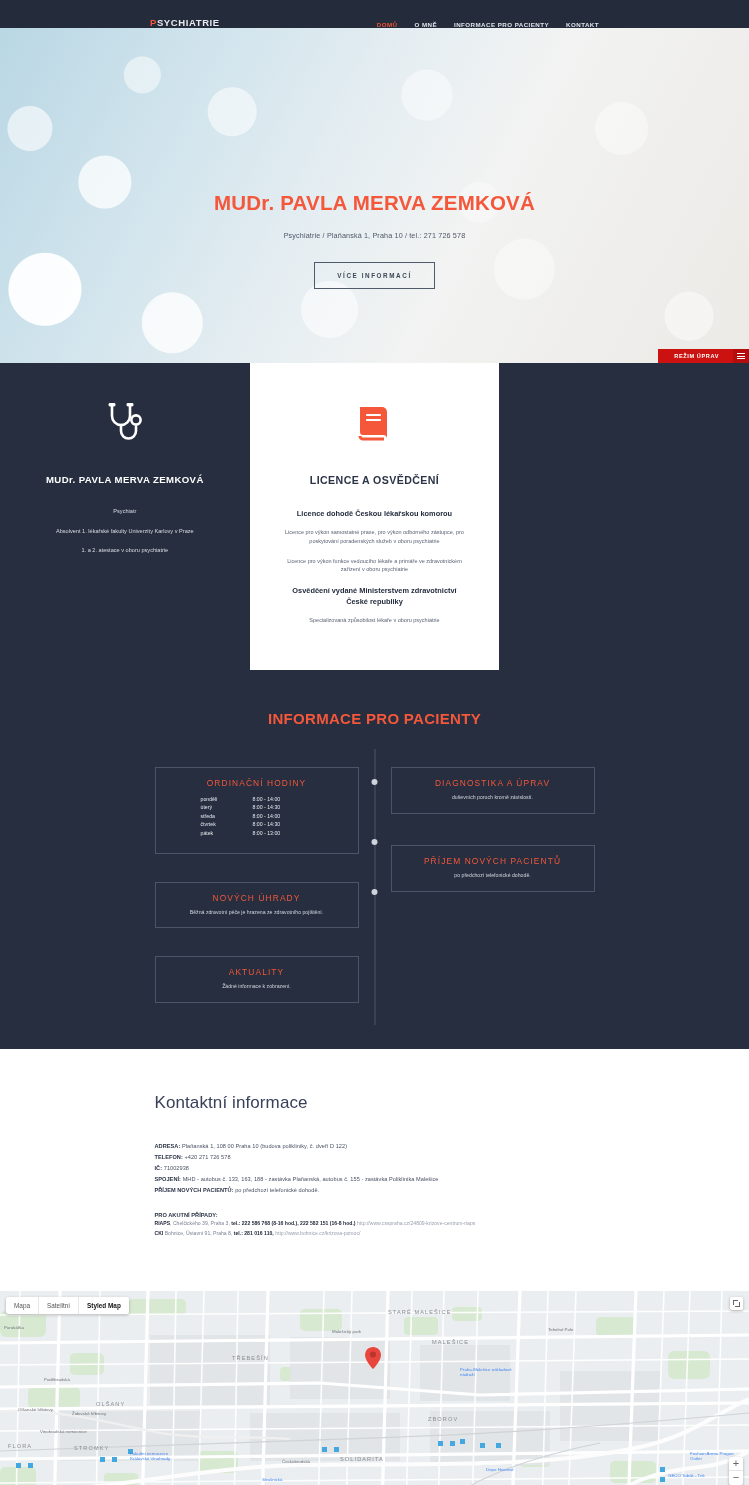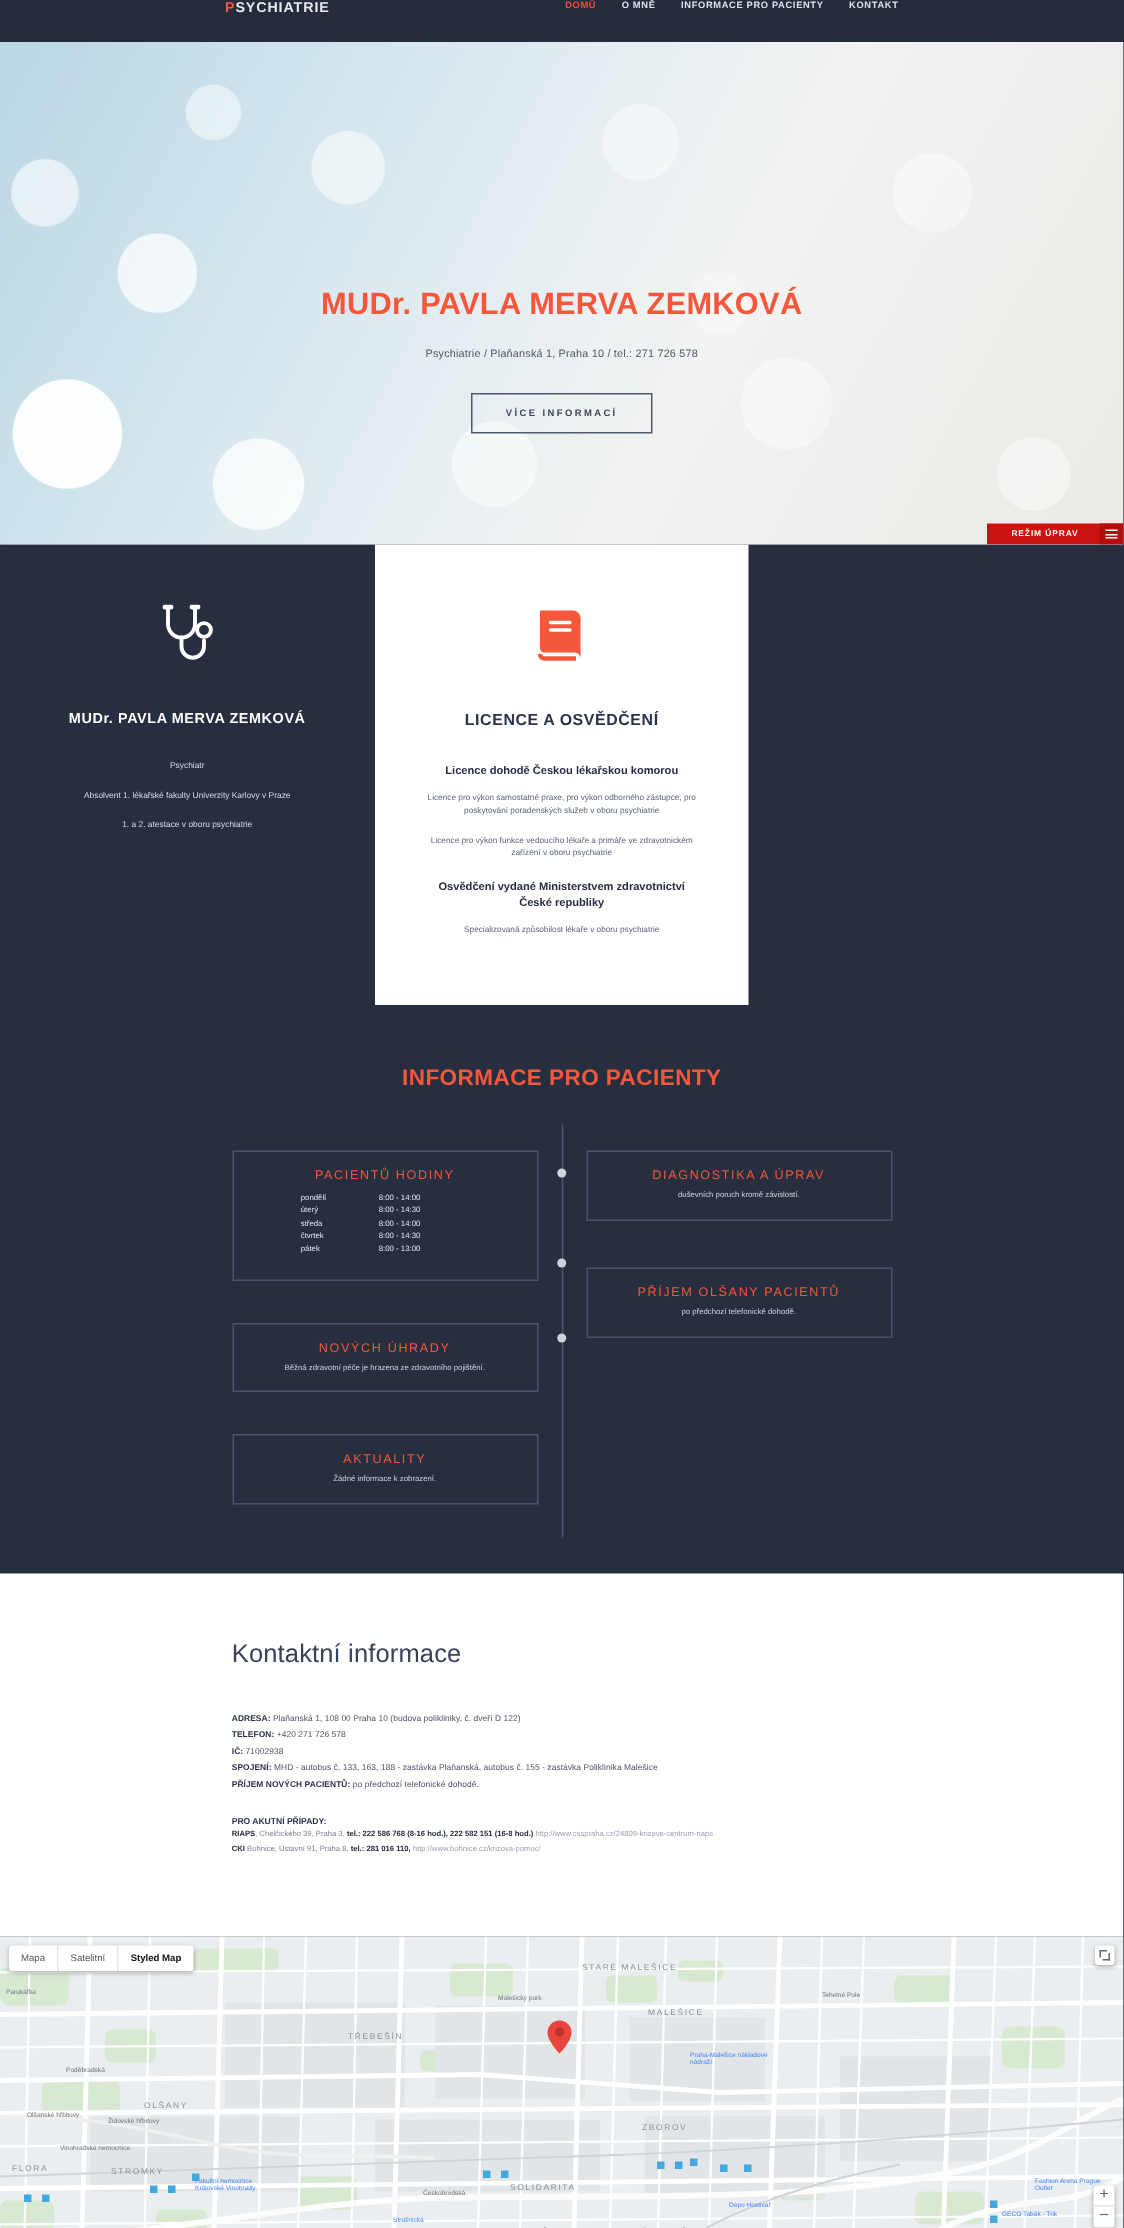--- a/index.html
+++ b/index.html
@@ -7,21 +7,21 @@
   body {
     font-family: "Liberation Sans", sans-serif;
     background:#262e3f;
     color:#fff;
     -webkit-font-smoothing:antialiased;
   }
   .page { width:749px; position:relative; overflow:hidden; }
 
   
   .navbar{
-    height:28px; background:#242c3c; display:flex; align-items:flex-start;
+    height:28px; background:#242c3c; display:flex; align-items:flex-end;
     position:relative; z-index:20;
   }
   .brand{
     margin-left:150px; font-size:9.5px; font-weight:700; letter-spacing:.6px;
     color:#e8eaef;
   }
   .brand .p{ color:#f4563a; }
   .navlinks{ margin-left:auto; margin-right:150px; display:flex; gap:17px; align-items:center;}
   .navlinks a{
     font-size:6.2px; font-weight:700; letter-spacing:.45px; color:#dfe2e8;
@@ -263,21 +263,21 @@
 
     <div class="info-grid">
       <div class="spine">
         <span class="dot" style="top:30px"></span>
         <span class="dot" style="top:90px"></span>
         <span class="dot" style="top:140px"></span>
       </div>
 
       <div class="info-col left">
         <div class="card" style="padding-bottom:14px">
-          <h4>PACIENTŮ HODINY</h4>
+          <h4>ORDINAČNÍ HODINY</h4>
           <div class="hours">
             <div class="row">
                 <span class="d">pondělí</span>
                 <span class="t">8:00 - 14:00</span>
               </div>
             <div class="row">
                 <span class="d">úterý</span>
                 <span class="t">8:00 - 14:30</span>
               </div>
             <div class="row">
@@ -307,21 +307,21 @@
       </div>
 
       <div class="info-col right">
         <div class="card">
           <h4>DIAGNOSTIKA A ÚPRAV</h4>
           <div class="note">duševních poruch kromě závislostí.</div>
         </div>
 
 
         <div class="card" style="margin-top:16px">
-          <h4>PŘÍJEM OLŠANY PACIENTŮ</h4>
+          <h4>PŘÍJEM NOVÝCH PACIENTŮ</h4>
           <div class="note">po předchozí telefonické dohodě.</div>
         </div>
       </div>
     </div>
   </div>
 
   <div class="contact">
     <div class="contact-inner">
       <h2>Kontaktní informace</h2>
 

